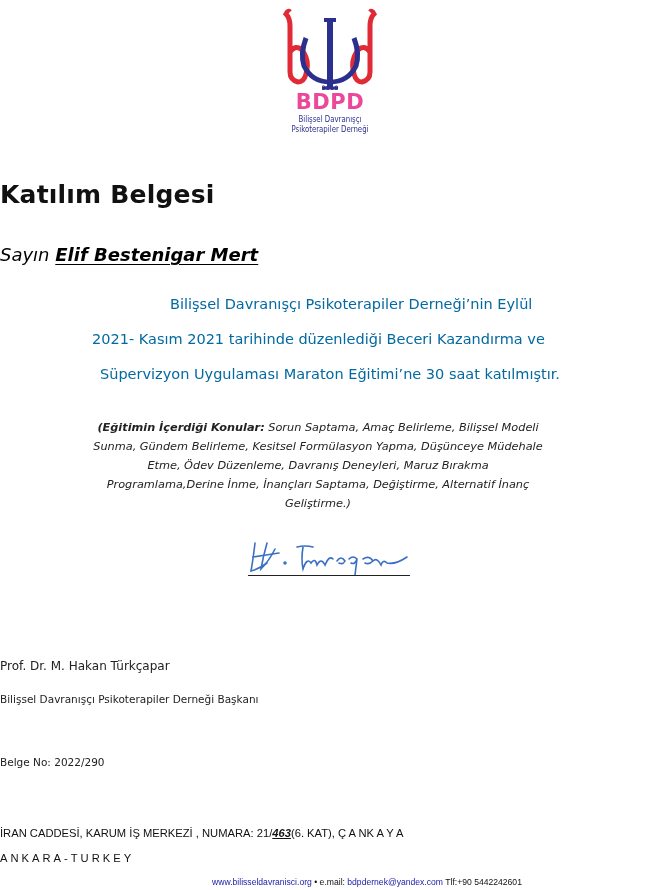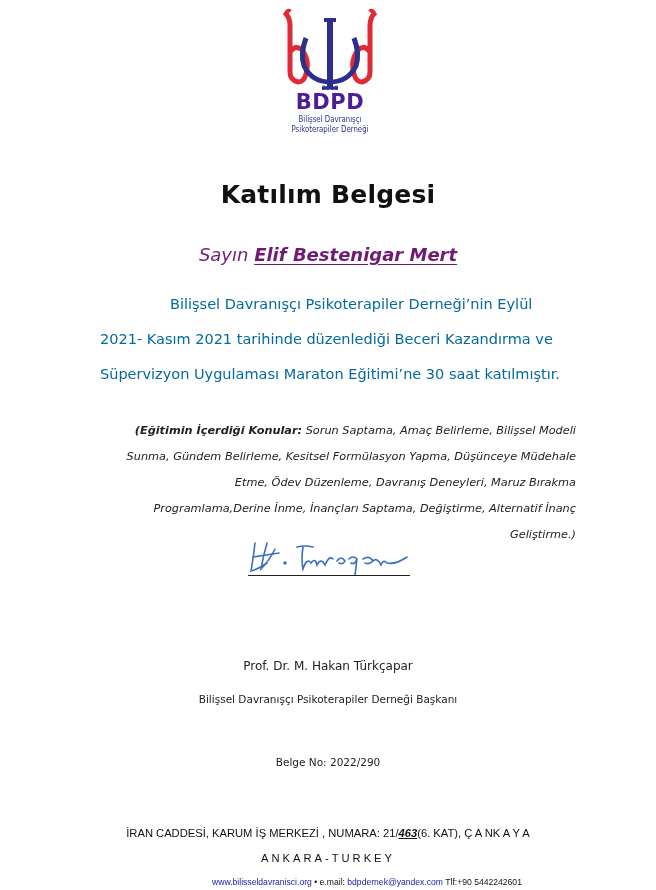--- a/index.html
+++ b/index.html
@@ -1,41 +1,41 @@
 <!DOCTYPE html>
 <html><head>
   <meta charset="utf-8">
   <style>
     html, body { margin: 0; padding: 0; background: #ffffff; }
     body {
       width: 656px; height: 890px; position: relative; overflow: hidden;
       font-family: "DejaVu Sans", sans-serif; color: #1a1a1a;
     }
     .abs { position: absolute; }
-    .center { left: 0; width: 656px; text-align: center; }
+    .center { left: 0; width: 656px; text-align: left; }
 
     
     #logo { left: 280px; top: 8px; width: 100px; height: 132px; }
     .logo-year { left: 280px; top: 84px; width: 100px; text-align: center; font-size: 6px; font-weight: bold; color: #2b2f8e; font-family: "DejaVu Sans", sans-serif; }
-    .logo-abbr { left: 270px; top: 90px; width: 120px; text-align: center; font-size: 21px; font-weight: bold; color: #4c1d95; letter-spacing: 0.5px; font-family: "DejaVu Sans", sans-serif; }
+    .logo-abbr { left: 270px; top: 90px; width: 120px; text-align: center; font-size: 21px; font-weight: bold; color: #ec4899; letter-spacing: 0.5px; font-family: "DejaVu Sans", sans-serif; }
     .logo-line { left: 270px; width: 120px; text-align: center; font-size: 8.5px; color: #2b2f8e; font-family: "DejaVu Sans", sans-serif; transform: scaleX(0.82); }
     .logo-line1 { top: 114px; }
     .logo-line2 { top: 124px; }
 
     .title { top: 180px; font-size: 25px; font-weight: bold; color: #111; letter-spacing: 0.2px; }
-    .salutation { top: 244px; font-size: 18px; color: #701a75; }
+    .salutation { top: 244px; font-size: 18px; color: #000000; }
     .salutation .prefix { font-style: italic; }
     .salutation .name { font-style: italic; font-weight: bold; text-decoration: underline; text-underline-offset: 3px; }
 
     .body-line { font-size: 14.5px; color: #0369a1; white-space: nowrap; }
     .bl1 { left: 170px; top: 296px; }
-    .bl2 { left: 100px; top: 331px; }
+    .bl2 { left: 92px; top: 331px; }
     .bl3 { left: 100px; top: 366px; }
 
-    .topics { left: 116px; top: 418px; width: 460px; text-align: right; font-size: 11.3px; line-height: 26px; font-style: italic; color: #222; }
+    .topics { left: 88px; top: 418px; width: 460px; text-align: center; font-size: 11.3px; line-height: 19px; font-style: italic; color: #222; }
     .topics .lead { font-weight: bold; font-style: italic; }
 
     #signature { left: 245px; top: 535px; width: 170px; height: 45px; }
     .sig-line { left: 248px; top: 575px; width: 162px; height: 1px; background: #222; }
 
     .signer { top: 659px; font-size: 12px; color: #222; }
     .signer-title { top: 693px; font-size: 10.5px; color: #222; }
     .doc-no { top: 756px; font-size: 10.5px; color: #222; }
 
     .addr1 { top: 827px; font-size: 11.2px; color: #111; font-family: "Liberation Sans", sans-serif; }

